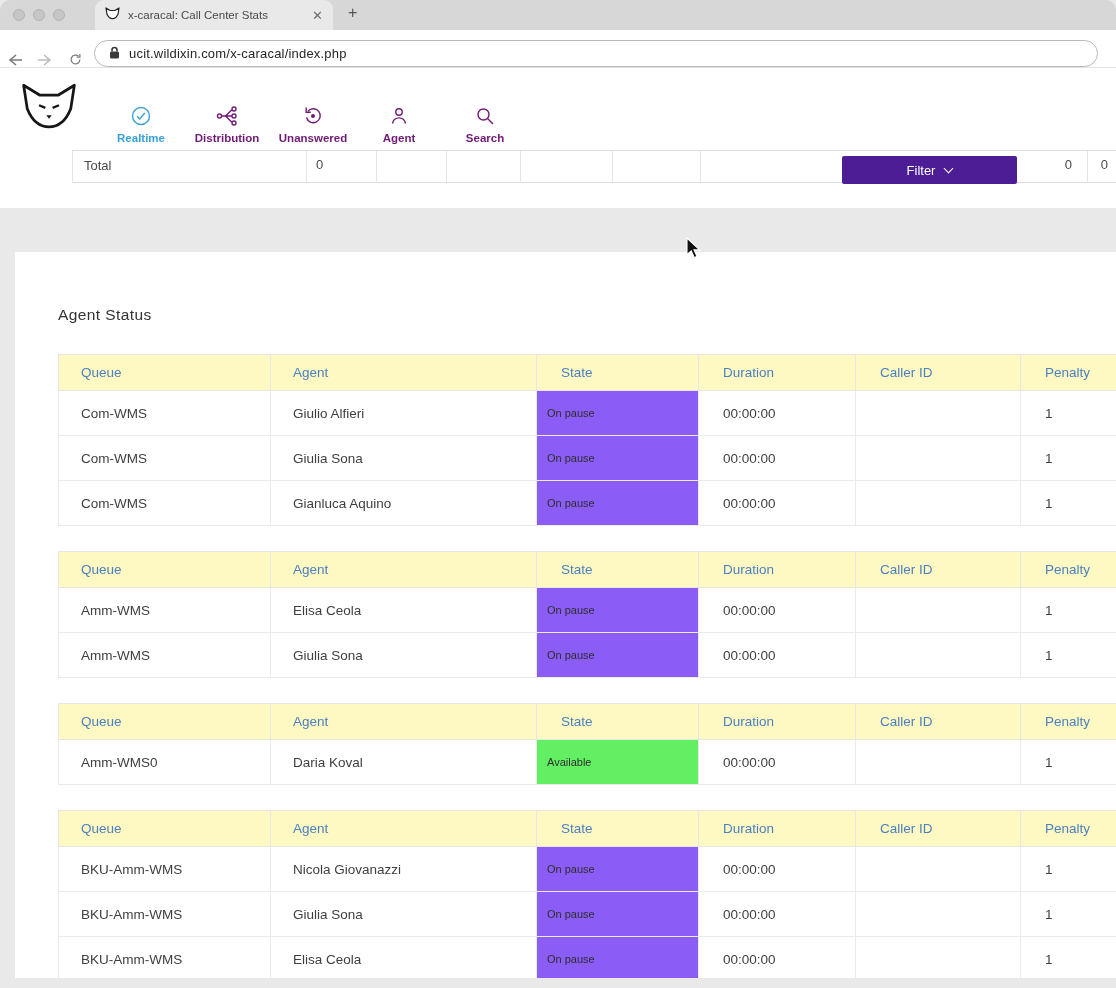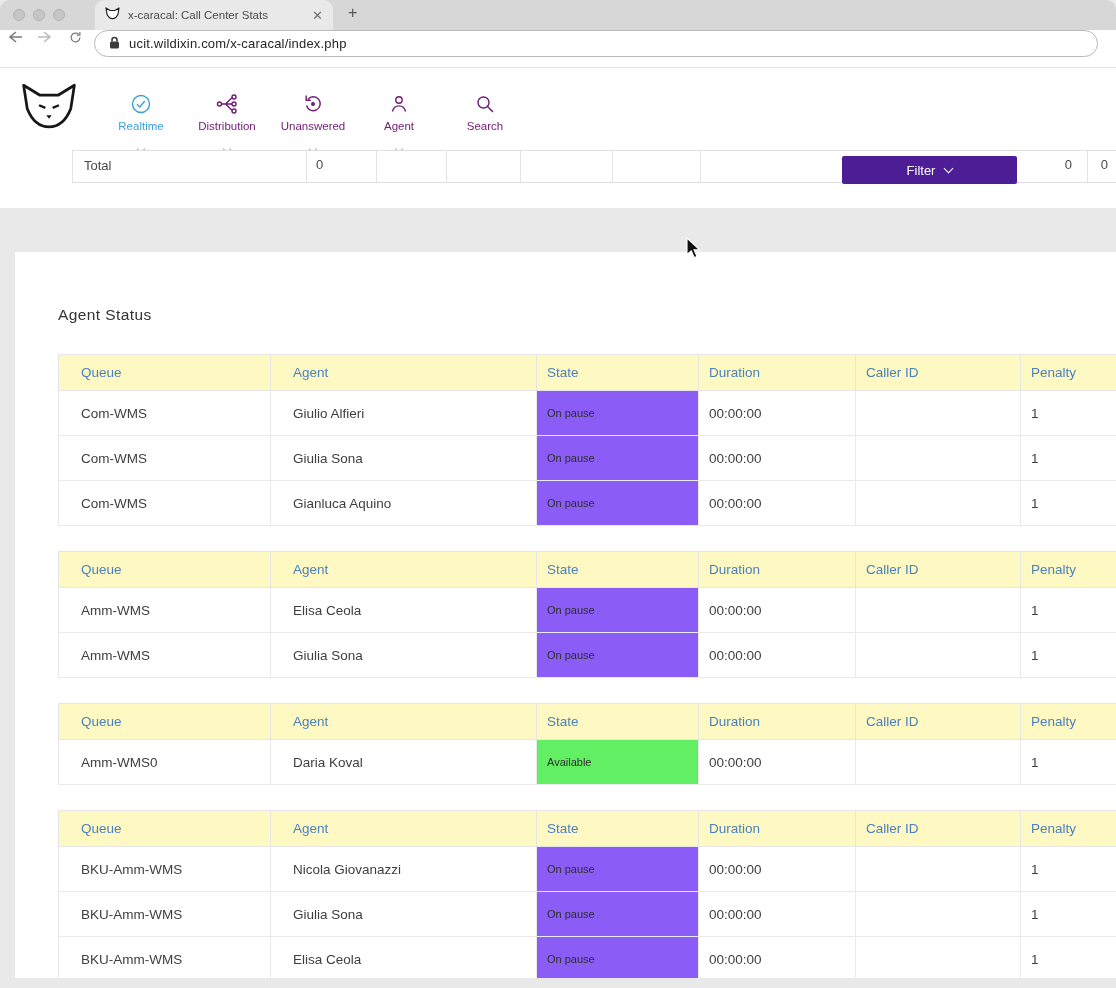--- a/index.html
+++ b/index.html
@@ -24,35 +24,35 @@
     background:#e9e9e9; border-radius:9px 9px 0 0;
     display:flex; align-items:center; padding:0 10px; gap:8px;
   }
   #tab-title { font-size:11.5px; color:#4a4a4a; flex:1; white-space:nowrap; overflow:hidden; }
   #tab-close { font-size:13px; color:#6d6d6d; cursor:default; }
   #new-tab { position:absolute; left:348px; top:4px; font-size:16px; color:#555; }
   
   #toolbar {
     position:absolute; top:30px; left:0; width:1116px; height:38px;
     background:#ffffff; border-bottom:1px solid #e3e3e3;
-    display:flex; align-items:flex-start;
+    display:flex; align-items:flex-end;
   }
   .navbtn { width:30px; text-align:center; color:#7e7e7e; }
   .navbtn svg { display:block; margin:0 auto; }
   #url-pill {
     margin-left:4px; height:27px; width:1004px;
     border:1.5px solid #b9b9b9; border-radius:15px;
     display:flex; align-items:center; padding:0 14px; gap:9px;
     background:#fff;
   }
   #url-text { font-size:13px; color:#262626; letter-spacing:.2px; }
   
   #navbar { position:absolute; top:68px; left:0; width:1116px; height:82px; background:#fff; }
   #logo { position:absolute; left:20px; top:13px; }
-  #nav-items { position:absolute; left:98px; top:4px; height:82px; display:flex; }
+  #nav-items { position:absolute; left:98px; top:16px; height:82px; display:flex;font-weight:bold; }
   .nav-item {
     position:relative; width:86px; height:82px; text-align:center;
     color:#701a75; padding-top:20px;
   }
   .nav-item .icon { display:block; height:24px; }
   .nav-item .lbl { display:block; font-size:11.5px; margin-top:4px; }
   .nav-item .chev-wrap { display:block; margin-top:6px; height:8px; }
   .nav-item.active { color:#3aa1d8; }
   .nav-item.active .underline {
     position:absolute; bottom:0; left:6px; width:74px; height:3px; background:#3aa1d8;
@@ -89,21 +89,21 @@
   table.agents col.c3 { width:162px; } table.agents col.c4 { width:157px; }
   table.agents col.c5 { width:165px; } table.agents col.c6 { width:140px; }
   table.agents th {
     height:36px; background:#fef9c3; color:#4c80bf; font-weight:400;
     font-size:13.5px; text-align:left; border:1px solid #e6e6e6;
   }
   table.agents td {
     height:45px; font-size:13.5px; color:#3f3f3f;
     border:1px solid #eaeaea; background:#fff;
   }
-  .pad-lg { padding-left:22px; } .pad-sm { padding-left:10px; }
+  .pad-lg { padding-left:22px; } .pad-sm { padding-left:24px; }
   td.state-cell { padding:0; }
   .status-badge {
     width:100%; height:100%; display:flex; align-items:center;
     padding-left:10px; font-size:11px; color:#2e2e2e;
   }
   .badge-pause { background:#8b5cf6; }
   .badge-available { background:#63ef63; }
   td.duration { color:#141414; }
   
   #cursor { position:absolute; left:686px; top:237px; }

